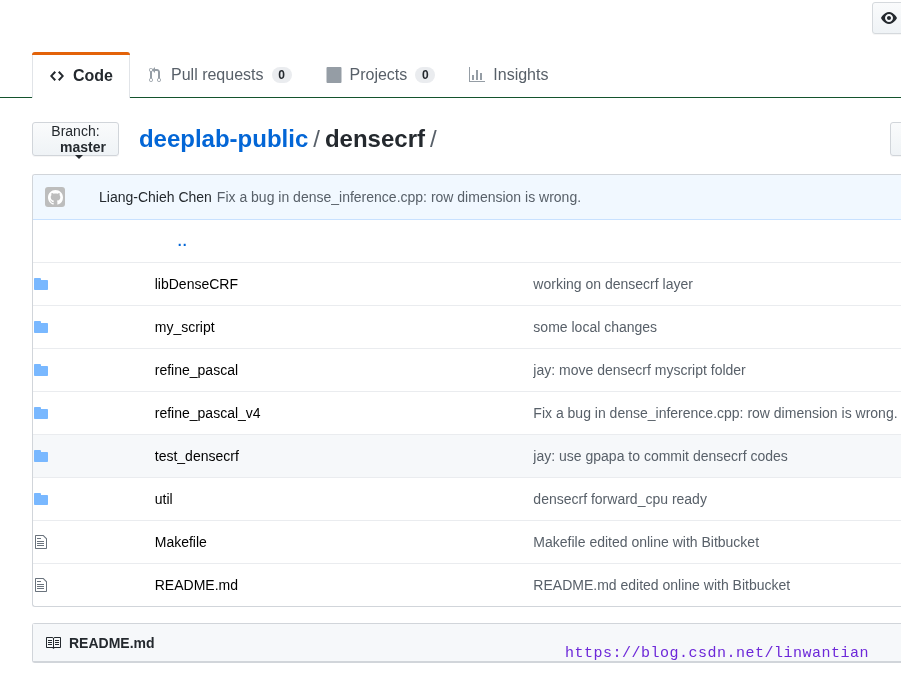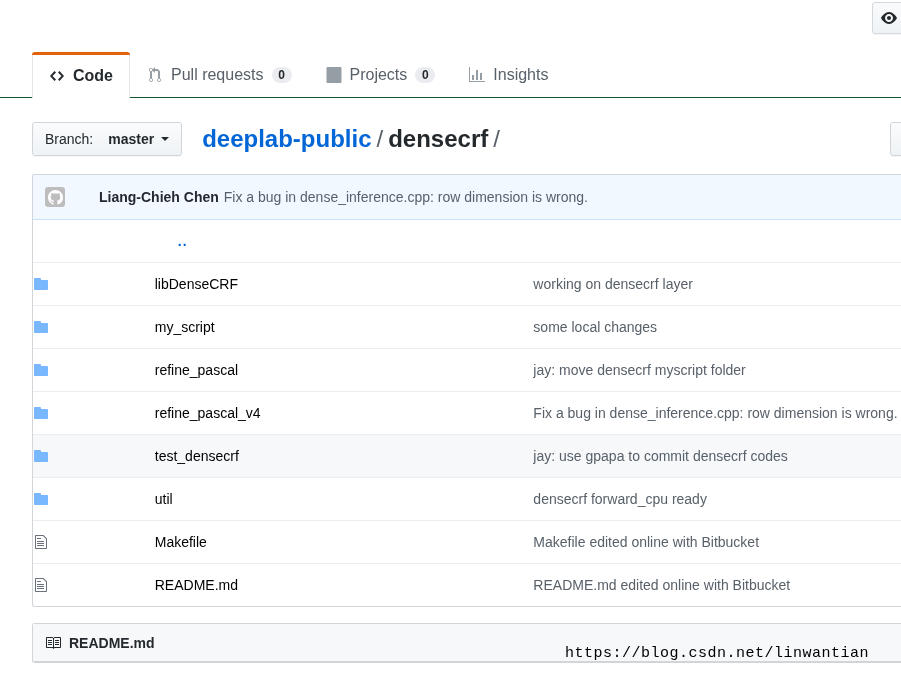--- a/index.html
+++ b/index.html
@@ -177,20 +177,21 @@
     align-items: center;
     height: 34px;
     padding: 0 12px;
     font-size: 14px;
     color: #24292e;
     background: linear-gradient(#fafbfc, #eff3f6);
     border: 1px solid #d1d5da;
     border-radius: 3px;
     box-shadow: 0 1px 0 rgba(27,31,35,0.04);
     white-space: nowrap;
+    flex-direction: column;
   }
   .branch-label { color: #24292e; font-weight: 400; }
   .branch-name { font-weight: bold; margin-left: 15px; }
   .caret {
     display: inline-block;
     margin-left: 7px;
     width: 0; height: 0;
     border-left: 4px solid transparent;
     border-right: 4px solid transparent;
     border-top: 4px solid #24292e;
@@ -255,21 +256,21 @@
     background: #bdbdbd;
     flex: none;
     margin-right: 10px;
     display: flex;
     align-items: center;
     justify-content: center;
   }
   .avatar svg { display: block; }
 
   .commit-author {
-    font-weight: bold;
+    font-weight: normal;
     color: #24292e;
     font-size: 14px;
     margin-right: 5px;
     white-space: nowrap;
     padding-left: 24px;
   }
   .commit-msg {
     color: #586069;
     font-size: 14px;
     white-space: nowrap;
@@ -360,21 +361,21 @@
   }
 
   
   .watermark {
     position: absolute;
     left: 565px;
     top: 645px;
     font-family: "Liberation Mono", monospace;
     font-size: 15px;
     letter-spacing: 0.5px;
-    color: #000000;
+    color: #6d28d9;
     white-space: nowrap;
     pointer-events: none;
   }
 </style>
 </head>
 <body>
 
 <div class="page">
 
   <div class="repo-head">

